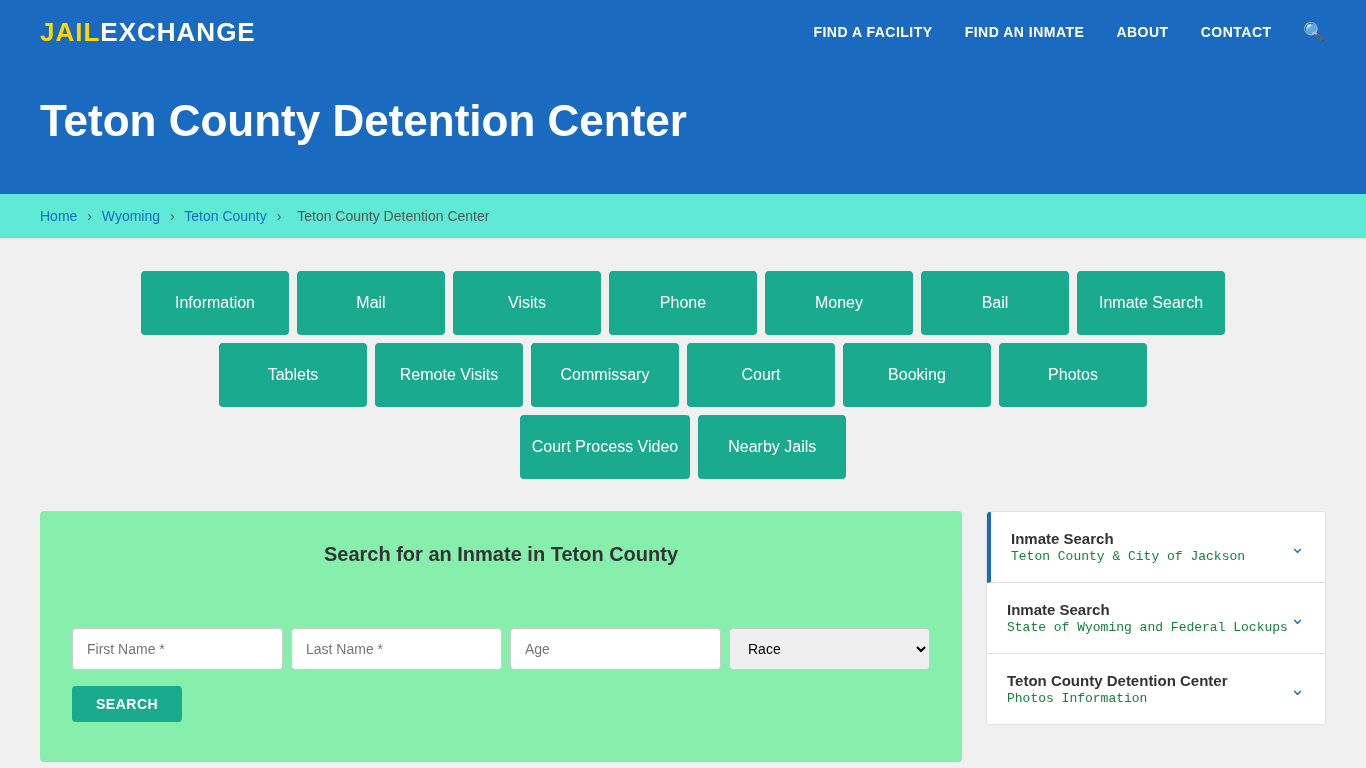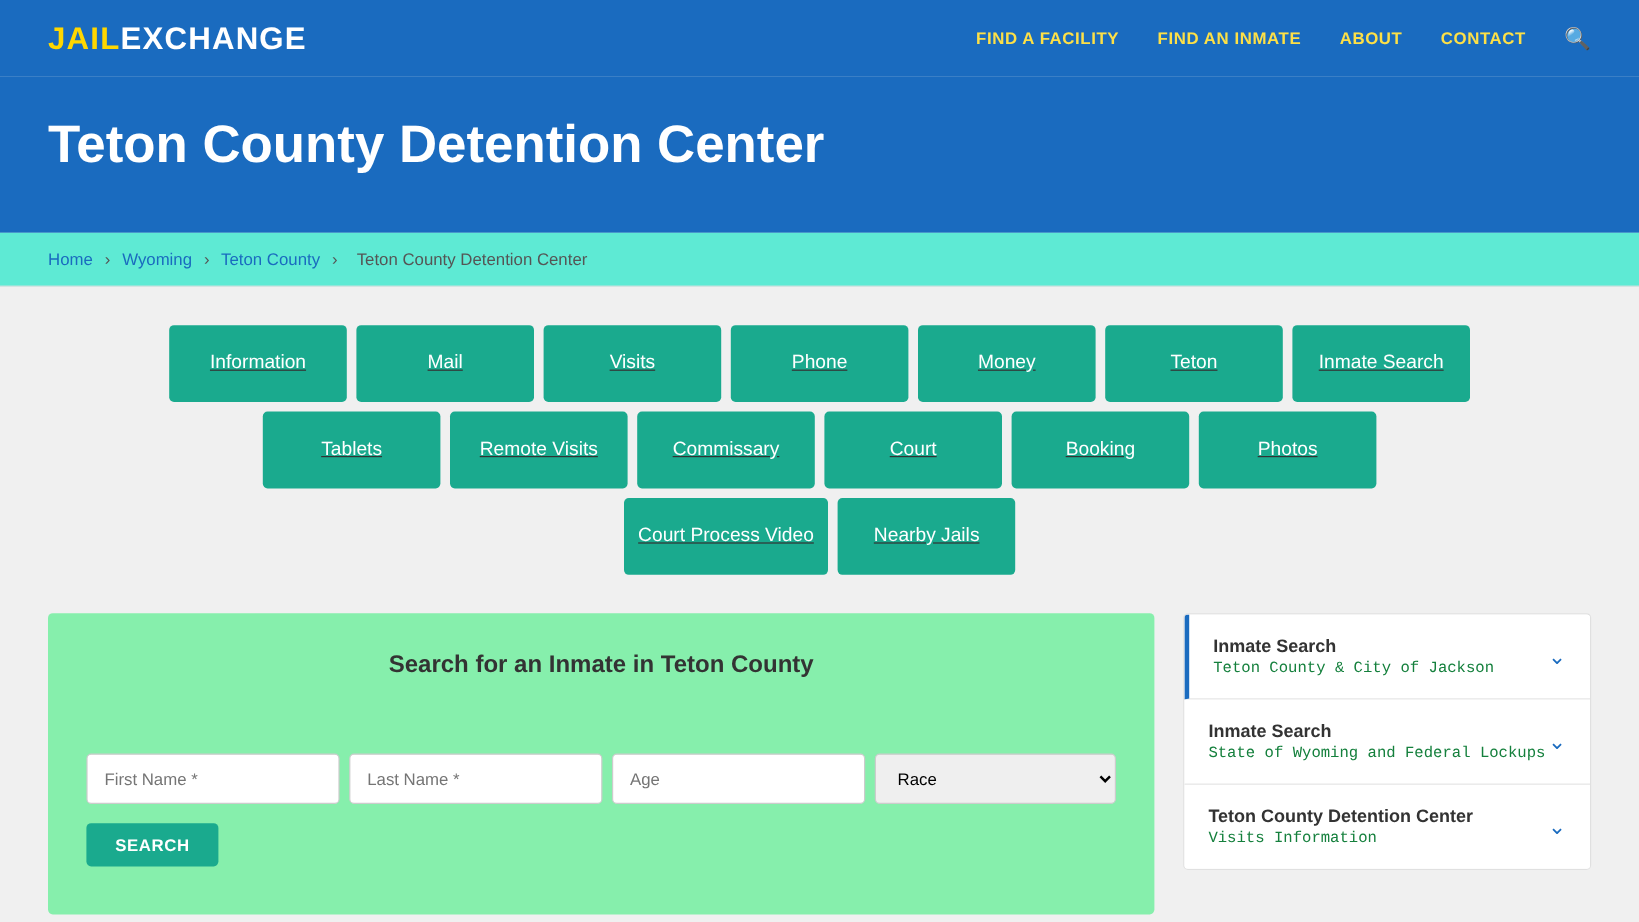--- a/index.html
+++ b/index.html
@@ -17,21 +17,21 @@
     .logo {
       font-size: 26px;
       font-weight: 900;
       color: #fff;
       letter-spacing: 1px;
       text-transform: uppercase;
     }
     .logo span { color: #ffd700; }
     nav { display: flex; align-items: center; gap: 32px; }
     nav a {
-      color: #fde047;
+      color: #ffffff;
       text-decoration: none;
       font-size: 14px;
       font-weight: 600;
       letter-spacing: 0.5px;
       text-transform: uppercase;
     }
     .search-icon { color: #fff; font-size: 18px; cursor: pointer; }
 
     
     .hero {
@@ -66,21 +66,20 @@
       display: flex;
       flex-direction: column;
       align-items: center;
       gap: 8px;
       margin-bottom: 32px;
     }
     .btn-row {
       display: flex;
       gap: 8px;
       justify-content: center;
-      text-decoration: underline;
     }
     .tile-btn {
       background: #1aaa8e;
       color: #fff;
       border: none;
       border-radius: 4px;
       font-size: 16px;
       font-weight: 500;
       padding: 0 12px;
       height: 64px;
@@ -218,21 +217,21 @@
 
 <div class="main-content">
 
   <div class="buttons-grid">
     <div class="btn-row">
       <button class="tile-btn">Information</button>
       <button class="tile-btn">Mail</button>
       <button class="tile-btn">Visits</button>
       <button class="tile-btn">Phone</button>
       <button class="tile-btn">Money</button>
-      <button class="tile-btn">Teton</button>
+      <button class="tile-btn">Bail</button>
       <button class="tile-btn">Inmate Search</button>
     </div>
     <div class="btn-row">
       <button class="tile-btn">Tablets</button>
       <button class="tile-btn">Remote Visits</button>
       <button class="tile-btn">Commissary</button>
       <button class="tile-btn">Court</button>
       <button class="tile-btn">Booking</button>
       <button class="tile-btn">Photos</button>
     </div>
@@ -279,20 +278,20 @@
       <div class="sidebar-item">
         <div class="sidebar-item-left">
           <div class="sidebar-item-title">Inmate Search</div>
           <div class="sidebar-item-sub">State of Wyoming and Federal Lockups</div>
         </div>
         <span class="sidebar-chevron">⌄</span>
       </div>
       <div class="sidebar-item">
         <div class="sidebar-item-left">
           <div class="sidebar-item-title">Teton County Detention Center</div>
-          <div class="sidebar-item-sub">Visits Information</div>
+          <div class="sidebar-item-sub">Photos Information</div>
         </div>
         <span class="sidebar-chevron">⌄</span>
       </div>
     </div>
 
   </div>
 </div>
 
 </body></html>

